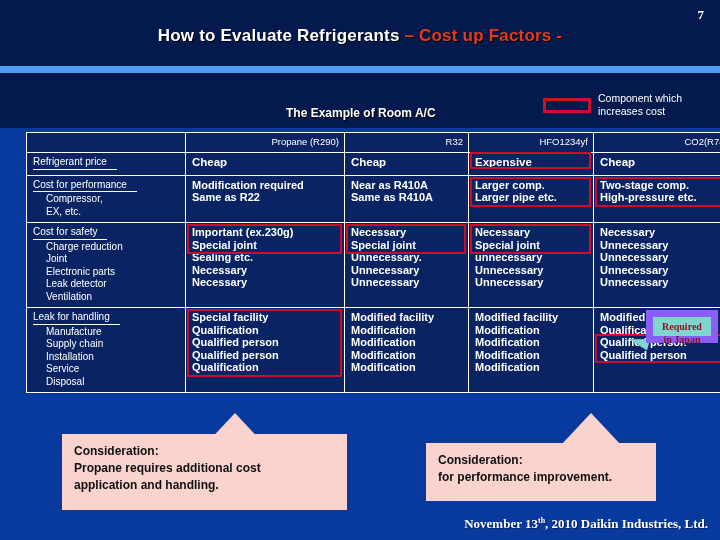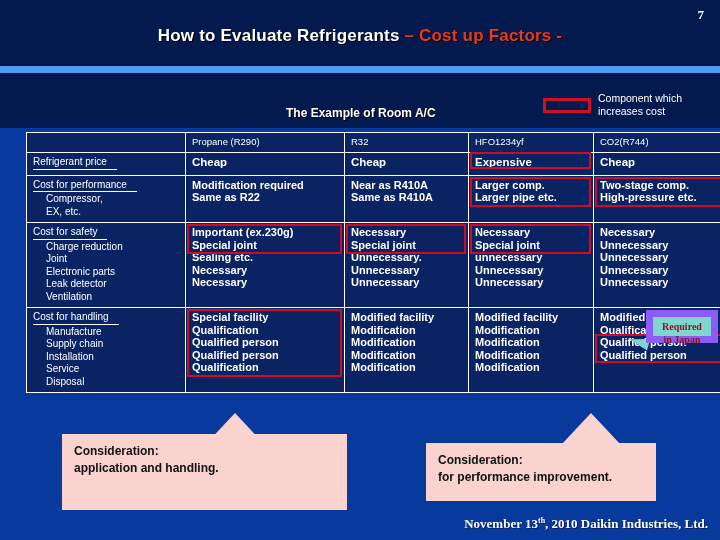--- a/index.html
+++ b/index.html
@@ -60,21 +60,21 @@
     color:#ffffff;
     vertical-align:top;
     padding:3px 5px 4px 6px;
     position:relative;
   }
   .c0{width:147px;}
   .c1{width:147px;}
   .c2{width:112px;margin-top:34px;}
   .c3{width:113px;}
   .c4{width:133px;}
-  .hdr-cell{font-size:9.5px;font-weight:normal;padding-top:4px;padding-bottom:4px;line-height:12px;}
+  .hdr-cell{font-size:9.5px;font-weight:normal;padding-top:4px;padding-bottom:4px;line-height:12px;text-align:right;}
   .rowlabel{font-size:10px;line-height:12.5px;}
   .rowlabel .head{
     display:inline-block;border-bottom:1px solid #ffffff;
     padding-right:10px;margin-bottom:1px;text-align:center;
   }
   .rowlabel .sub{display:block;padding-left:13px;}
   .val{font-size:11px;font-weight:bold;line-height:12.5px;}
   .val.big{font-size:11.5px;}
   .hl{
     position:absolute;border:2.5px solid #d00a28;box-sizing:border-box;
@@ -213,21 +213,21 @@
         </td>
         <td class="c4 val">
           <div>Necessary</div>
           <div>Unnecessary</div>
           <div>Unnecessary</div>
           <div>Unnecessary</div>
           <div>Unnecessary</div>
         </td>
       </tr>
       <tr>
-        <td class="c0 rowlabel"><span class="head">Cost for handling</span><span class="sub">Manufacture</span><span class="sub">Supply chain</span><span class="sub">Installation</span><span class="sub">Service</span><span class="sub">Disposal</span></td>
+        <td class="c0 rowlabel"><span class="head">Leak for handling</span><span class="sub">Manufacture</span><span class="sub">Supply chain</span><span class="sub">Installation</span><span class="sub">Service</span><span class="sub">Disposal</span></td>
         <td class="c1 val">
           <div>Special facility</div>
           <div>Qualification</div>
           <div>Qualified person</div>
           <div>Qualified person</div>
           <div>Qualification</div>
           <span class="hl" style="left: 1px; right: 2px; top: 1px; height: 67.5px;"></span>
         </td>
         <td class="c2 val">
           <div>Modified facility</div>
@@ -256,20 +256,21 @@
 
 <div class="tip-tail"></div>
 <div class="tip">
   <span>Required</span><br>
   <span>in Japan</span>
 </div>
 
 <div class="spike" style="left:205px;top:413px;"></div>
 <div class="callout" style="left:62px;top:434px;width:285px;height:76px;">
   <span class="ln">Consideration:</span>
+  <span class="ln">Propane requires additional cost</span>
   <span class="ln">application and handling.</span>
 </div>
 
 <div class="spike" style="left:561px;top:413px;"></div>
 <div class="callout" style="left:426px;top:443px;width:230px;height:58px;">
   <span class="ln">Consideration:</span>
   <span class="ln">for performance improvement.</span>
 </div>
 
 <div class="footer">

